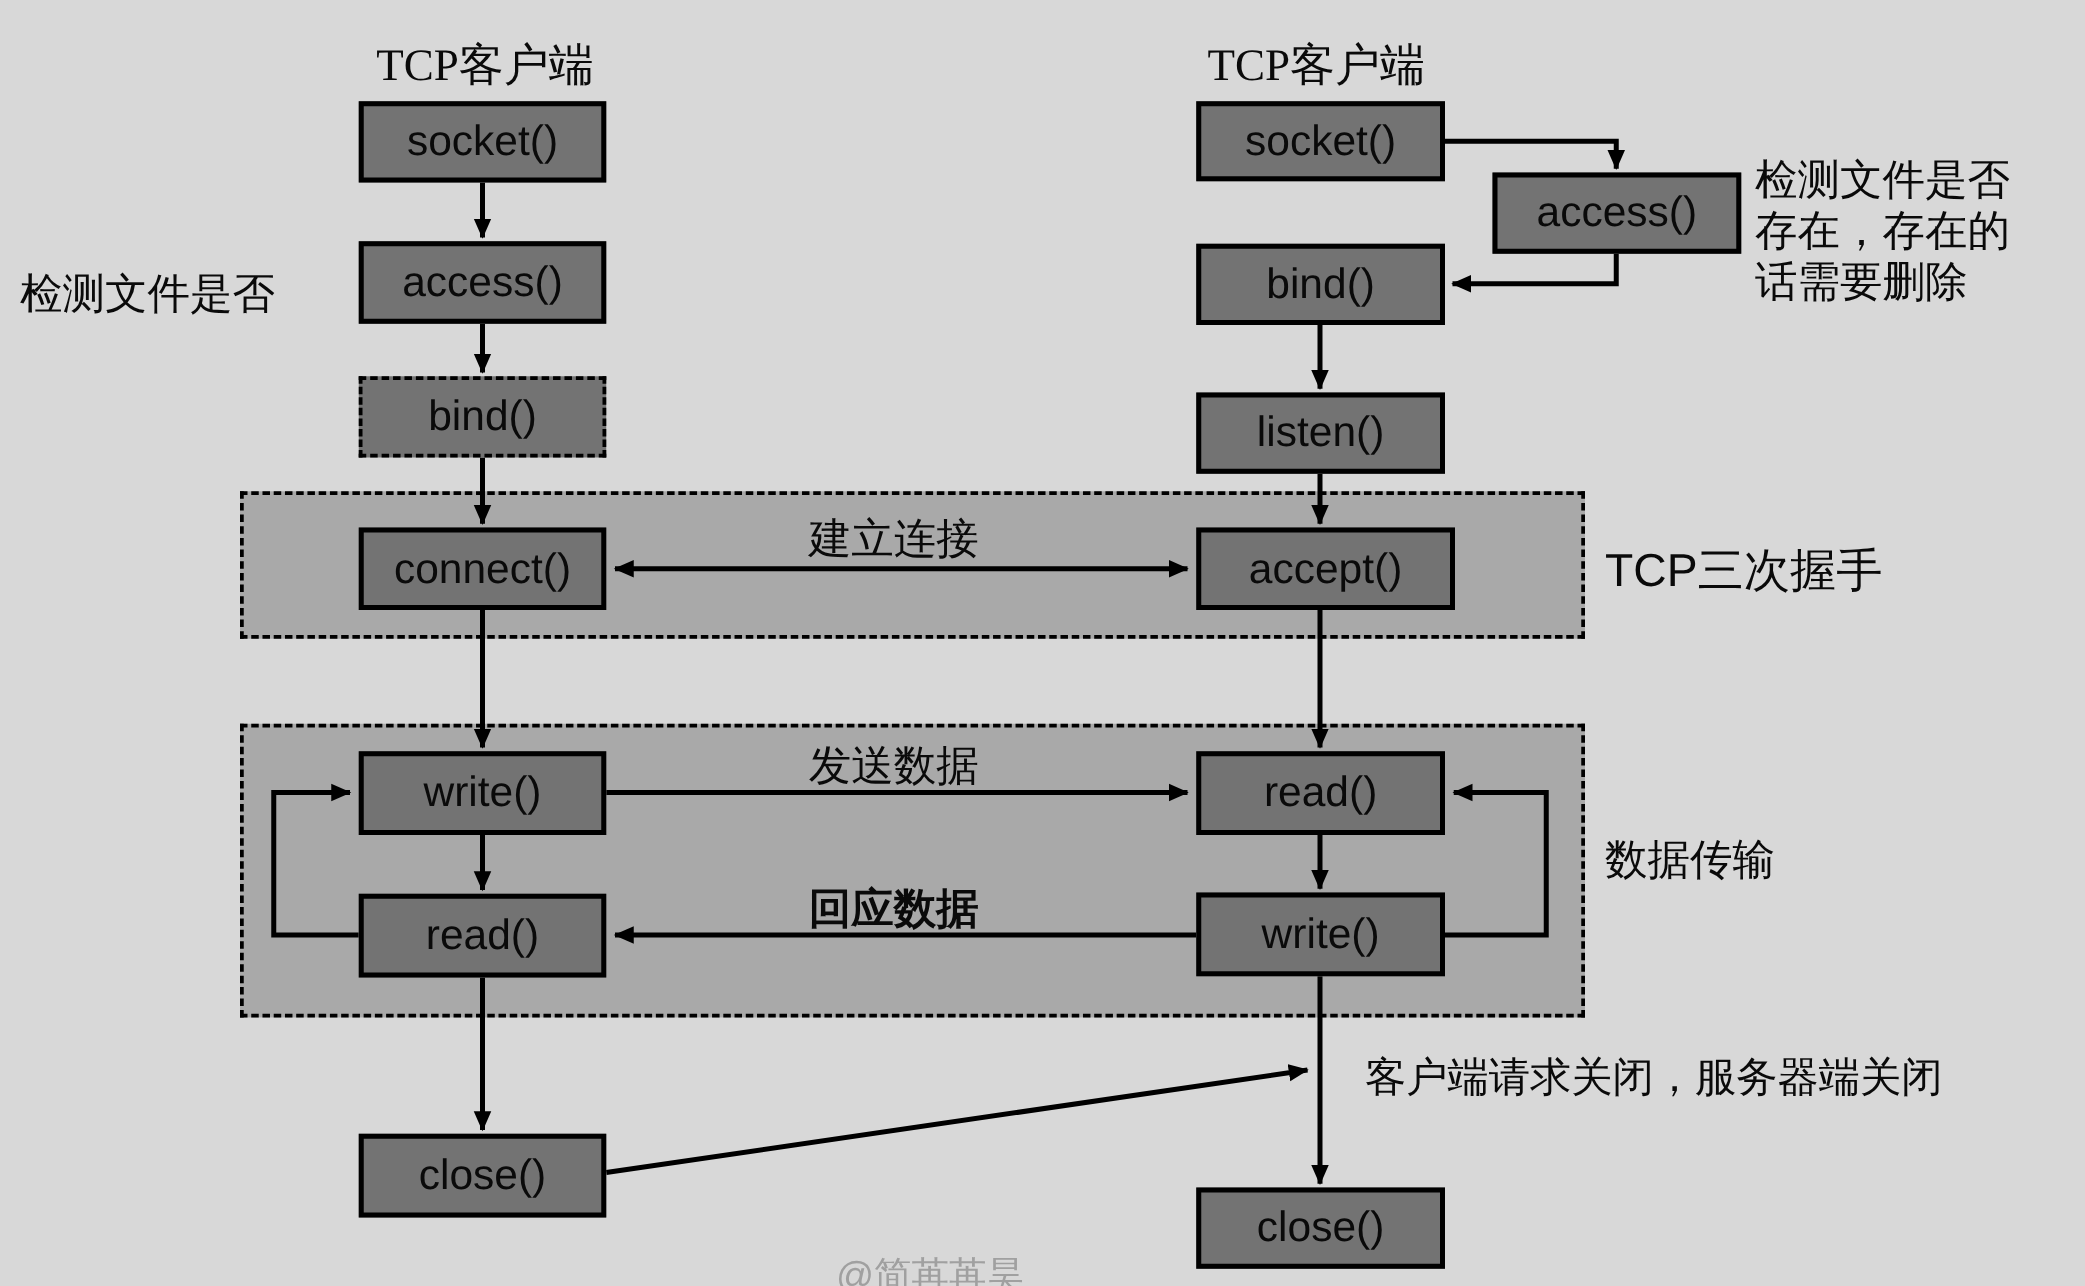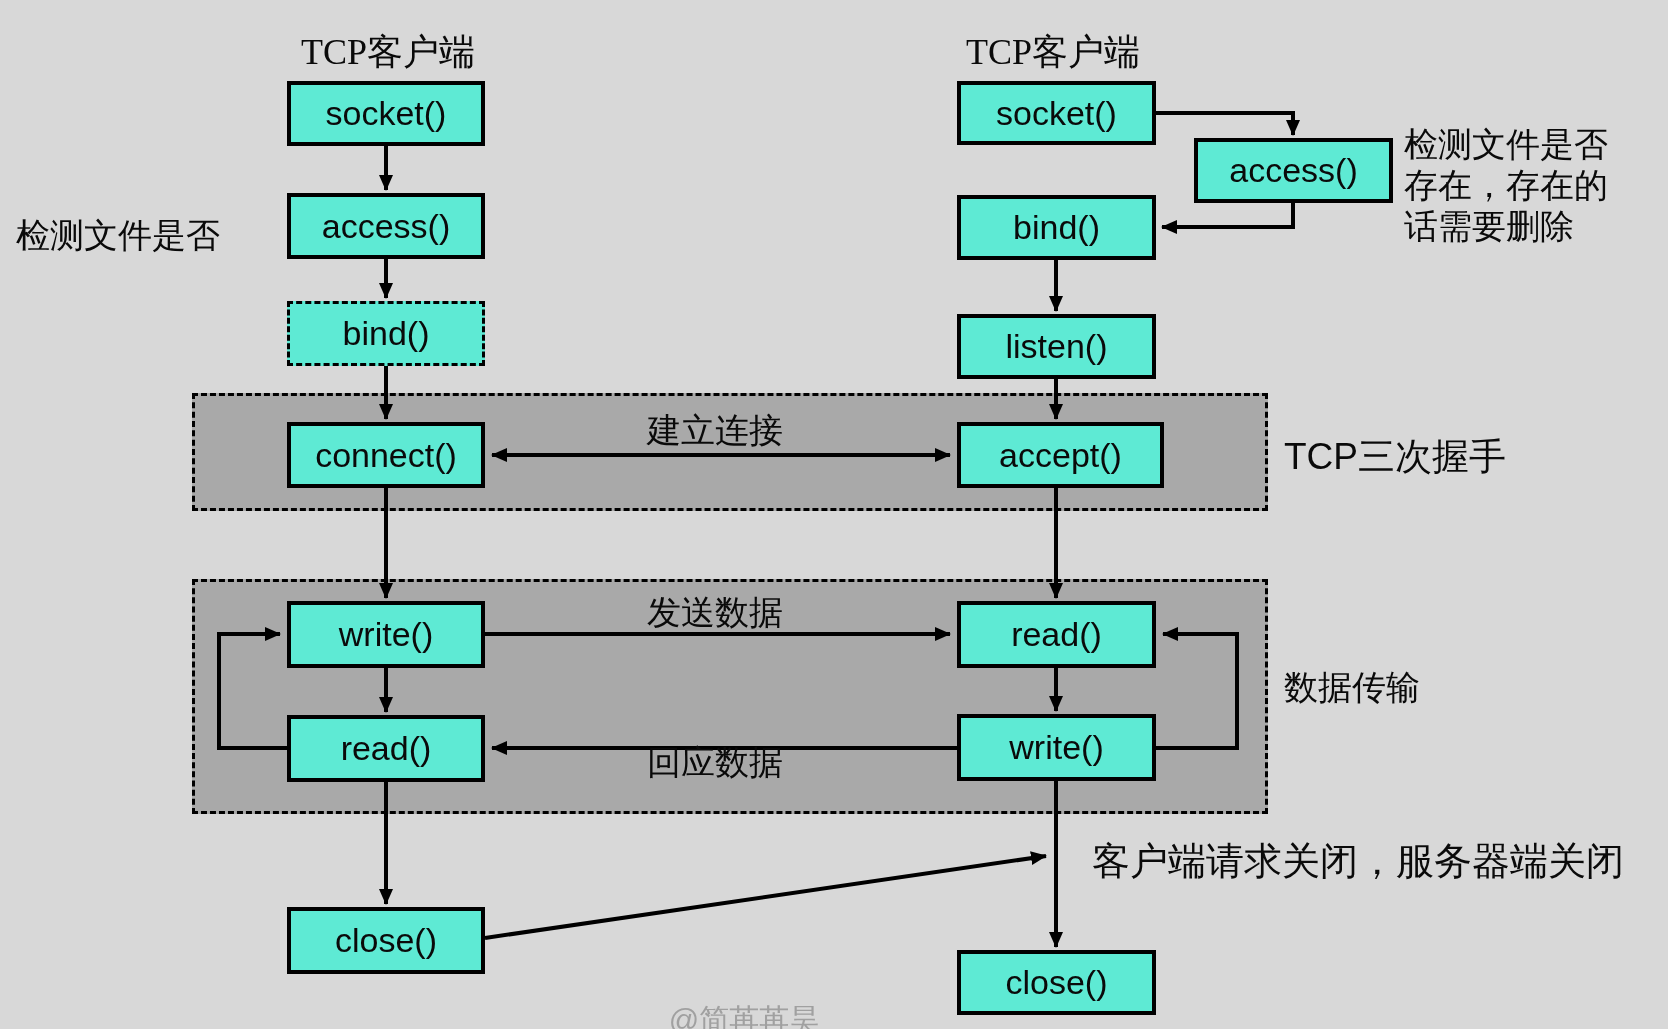--- a/index.html
+++ b/index.html
@@ -10,21 +10,21 @@
     color:#0a0a0a;
   }
   .band{
     position:absolute;
     background:#a9a9a9;
     border:3px dashed #000;
     box-sizing:border-box;
   }
   .node{
     position:absolute;
-    background:#5eead4;
+    background:#737373;
     border:4px solid #000;
     box-sizing:border-box;
     display:flex;align-items:center;justify-content:center;
     font-size:34px;
     letter-spacing:0px;
   }
   .node.dashed{border:3px dashed #000;}
   .title{
     position:absolute;
     font-size:36px;
@@ -115,30 +115,30 @@
 <div class="node" style="left:1194px;top:138px;width:199px;height:65px;">access()</div>
 <div class="node" style="left:957px;top:195px;width:199px;height:65px;">bind()</div>
 <div class="node" style="left:957px;top:314px;width:199px;height:65px;">listen()</div>
 <div class="node" style="left:957px;top:422px;width:207px;height:66px;">accept()</div>
 <div class="node" style="left:957px;top:601px;width:199px;height:67px;">read()</div>
 <div class="node" style="left:957px;top:714px;width:199px;height:67px;">write()</div>
 <div class="node" style="left:957px;top:950px;width:199px;height:65px;">close()</div>
 
 <div class="midlabel" style="left:565px;top:408px;">建立连接</div>
 <div class="midlabel" style="left:565px;top:590px;">发送数据</div>
-<div class="midlabel" style="left:565px;top:740px;">回应数据</div>
+<div class="midlabel" style="left:565px;top:704px;font-weight:bold;">回应数据</div>
 
 <div class="sidelabel" style="left:1284px;top:432px;font-size:37px;">TCP三次握手</div>
 <div class="sidelabel" style="left:1284px;top:665px;font-size:34px;">数据传输</div>
 
 <div class="note" style="left:16px;top:214px;line-height:42px;">
   <div>检测文件是否</div>
 </div>
 <div class="note" style="left:1404px;top:124px;">
   <div>检测文件是否</div>
   <div>存在，存在的</div>
   <div>话需要删除</div>
 </div>
-<div class="note" style="left:1092px;top:842px;font-size:38px;line-height:39px;">
+<div class="note" style="left:1092px;top:842px;font-size:33px;line-height:39px;">
   <div>客户端请求关闭，服务器端关闭</div>
 </div>
 
 <div class="watermark">@简苒苒昊</div>
 
 </body></html>

